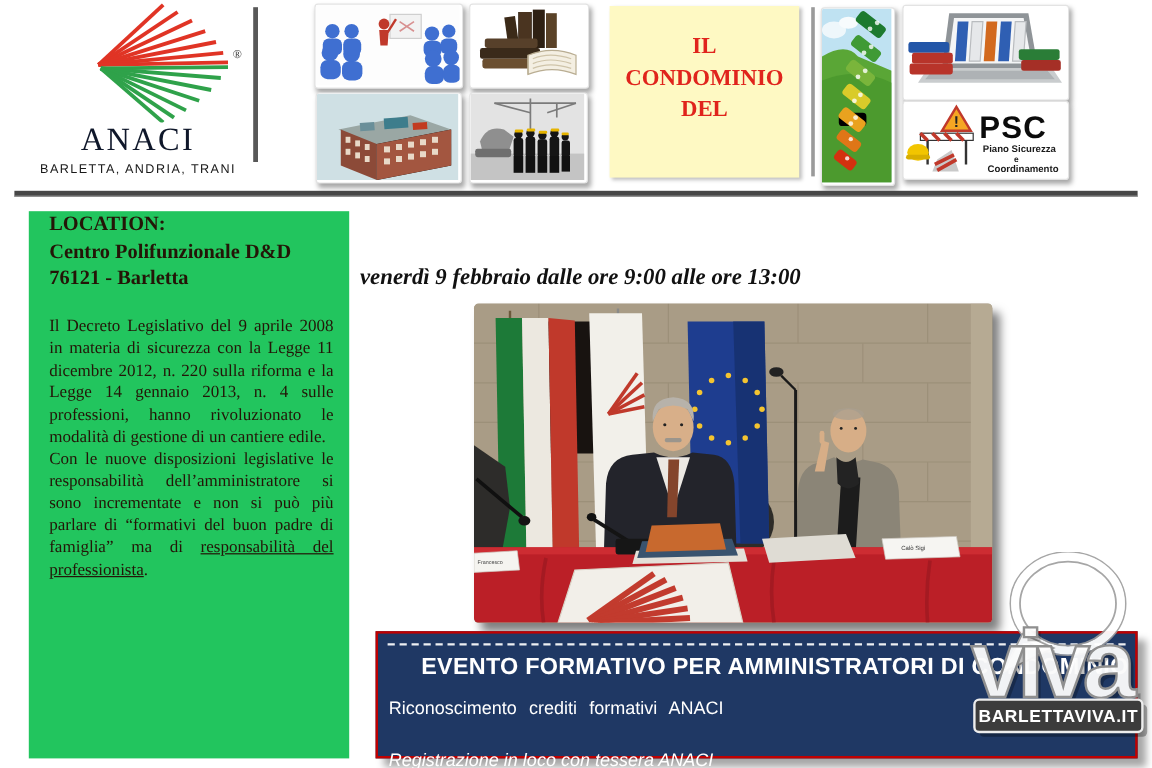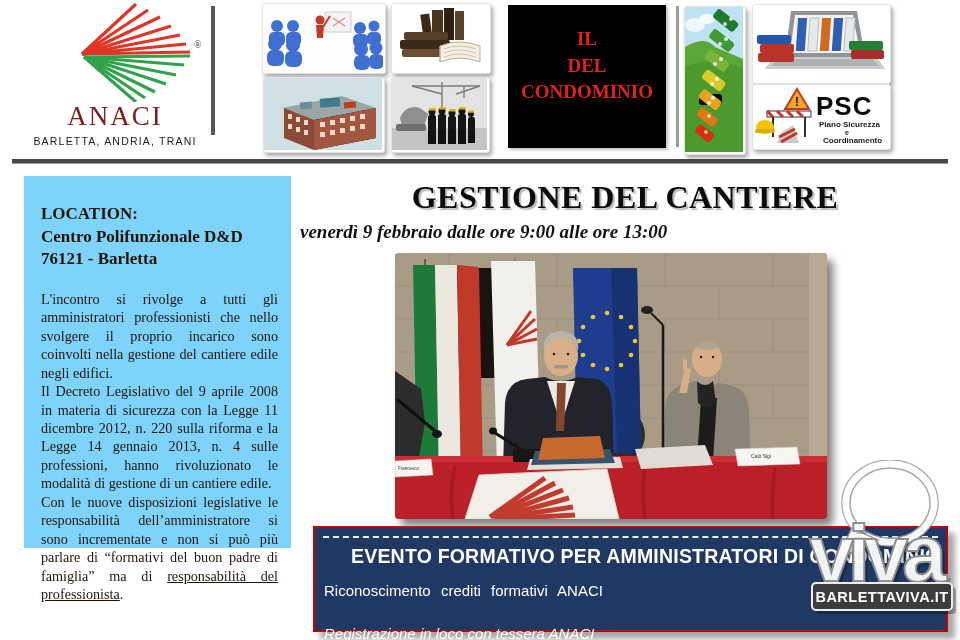--- a/index.html
+++ b/index.html
@@ -3,42 +3,42 @@
 <meta charset="utf-8">
 <style>
   html,body{margin:0;padding:0;background:#fff;}
   #page{position:relative;width:960px;height:640px;background:#fff;overflow:hidden;
         font-family:"Liberation Serif",serif;}
   .abs{position:absolute;}
 
   
   #logo-block{left:24px;top:2px;width:182px;height:152px;text-align:center;}
   #anaci-name{position:absolute;left:0;top:99px;width:182px;font-size:27px;letter-spacing:2px;
-              color:#7f1d1d;font-family:"Liberation Serif",serif;}
+              color:#0f172a;font-family:"Liberation Serif",serif;}
   #anaci-sub{position:absolute;left:0;top:133px;width:182px;font-size:10.5px;letter-spacing:1.2px;
              color:#1a1a1a;font-family:Liberation Sans, sans-serif;}
   #vdiv1{left:211px;top:6px;width:4px;height:129px;background:#585858;}
   #vdiv2{left:676px;top:6px;width:3px;height:141px;background:#9a9a9a;}
 
   .imgcard{background:#fff;border:1px solid #e3e3e3;border-radius:3px;
            box-shadow:2px 3px 4px rgba(0,0,0,.35);overflow:hidden;}
   .imgcard svg{display:block;}
 
-  #lab-box{left:508px;top:5px;width:158px;height:143px;background:#000000;
+  #lab-box{left:508px;top:5px;width:158px;height:143px;background:#fef9c3;
            box-shadow:2px 2px 3px rgba(0,0,0,.25);text-align:center;padding-top:21px;
            box-sizing:border-box;}
   #lab-box div{font-size:19px;line-height:26.5px;font-weight:bold;color:#E0241C;
                font-family:"Liberation Serif",serif;}
 
   #hrule{left:12px;top:159px;width:936px;height:4px;background:#474747;
          border-bottom:1px solid #9a9a9a;}
 
   
-  #sidebar{left:24px;top:176px;width:267px;height:372px;background:#7dd3fc;
-           box-sizing:border-box;padding:27px 13px 0 17px;color:#241507;}
+  #sidebar{left:24px;top:176px;width:267px;height:456px;background:#22c55e;
+           box-sizing:border-box;padding:0 13px 0 17px;color:#241507;}
   #location-block div{font-size:17px;line-height:1.33;font-weight:bold;}
   #sidebar p{margin:0;font-size:14.2px;line-height:1.30;text-align:justify;}
   #sidebar .para-gap{height:19px;}
   #p3-underline{text-decoration:underline;}
 
   
   #main-title{left:300px;top:179px;width:650px;text-align:center;font-size:32px;
               font-weight:bold;color:#0c0c0c;letter-spacing:.5px;
               text-shadow:2px 2px 1px #b8b8b8;font-family:"Liberation Serif",serif;}
   #date-line{left:300px;top:221px;width:650px;text-align:left;font-size:19px;
@@ -210,22 +210,22 @@
           <rect x="46" y="52" width="8" height="14"></rect>
         <rect x="56" y="52" width="8" height="14"></rect>
           <rect x="66" y="52" width="8" height="14"></rect>
         <rect x="76" y="52" width="7" height="13"></rect>
       </g>
     </svg>
   </div>
 
   <div class="abs" id="lab-box">
     <div>IL</div>
+    <div>CONDOMINIO</div>
     <div>DEL</div>
-    <div>CONDOMINIO</div>
   </div>
 
   <div class="abs" id="vdiv2"></div>
 
   <div class="abs imgcard" style="left:684px;top:6px;width:60px;height:147px;">
     <svg width="58" height="145" viewBox="0 0 58 145">
       <rect x="0" y="0" width="58" height="145" fill="#bfe2f2"></rect>
       <path d="M0,40 Q20,28 30,40 L58,52 L58,145 L0,145 Z" fill="#5aa636"></path>
       <path d="M0,60 Q30,48 58,62 L58,145 L0,145 Z" fill="#4c9a2e"></path>
       <ellipse cx="10" cy="18" rx="10" ry="7" fill="#eef7fb"></ellipse>
@@ -305,26 +305,24 @@
 
   <div class="abs" id="hrule"></div>
 
   <div class="abs" id="sidebar">
     <div id="location-block">
       <div>LOCATION:</div>
       <div>Centro Polifunzionale D&amp;D</div>
       <div>76121 - Barletta</div>
     </div>
     <div class="para-gap"></div>
-    <p>L'incontro si rivolge a tutti gli amministratori professionisti che nello svolgere il proprio incarico sono coinvolti nella gestione del cantiere edile negli edifici.</p>
     <p>Il Decreto Legislativo del 9 aprile 2008 in materia di sicurezza con la Legge 11 dicembre 2012, n. 220 sulla riforma e la Legge 14 gennaio 2013, n. 4 sulle professioni, hanno rivoluzionato le modalità di gestione di un cantiere edile.</p>
     <p><span>Con le nuove disposizioni legislative le responsabilità dell’amministratore si sono incrementate e non si può più parlare di “formativi del buon padre di famiglia” ma di </span><span id="p3-underline">responsabilità del professionista</span><span>.</span></p>
   </div>
 
-  <div class="abs" id="main-title">GESTIONE DEL CANTIERE</div>
   <div class="abs" id="date-line">venerdì 9 febbraio dalle ore 9:00 alle ore 13:00</div>
 
   <div class="abs" id="photo">
     <svg width="432" height="266" viewBox="0 0 432 266">
       <rect x="0" y="0" width="432" height="266" fill="#a99c86"></rect>
       <g stroke="#93876f" stroke-width="1" opacity=".55">
         <line x1="0" y1="33" x2="432" y2="33"></line>
           <line x1="0" y1="66" x2="432" y2="66"></line>
         <line x1="0" y1="99" x2="432" y2="99"></line>
           <line x1="0" y1="132" x2="432" y2="132"></line>

